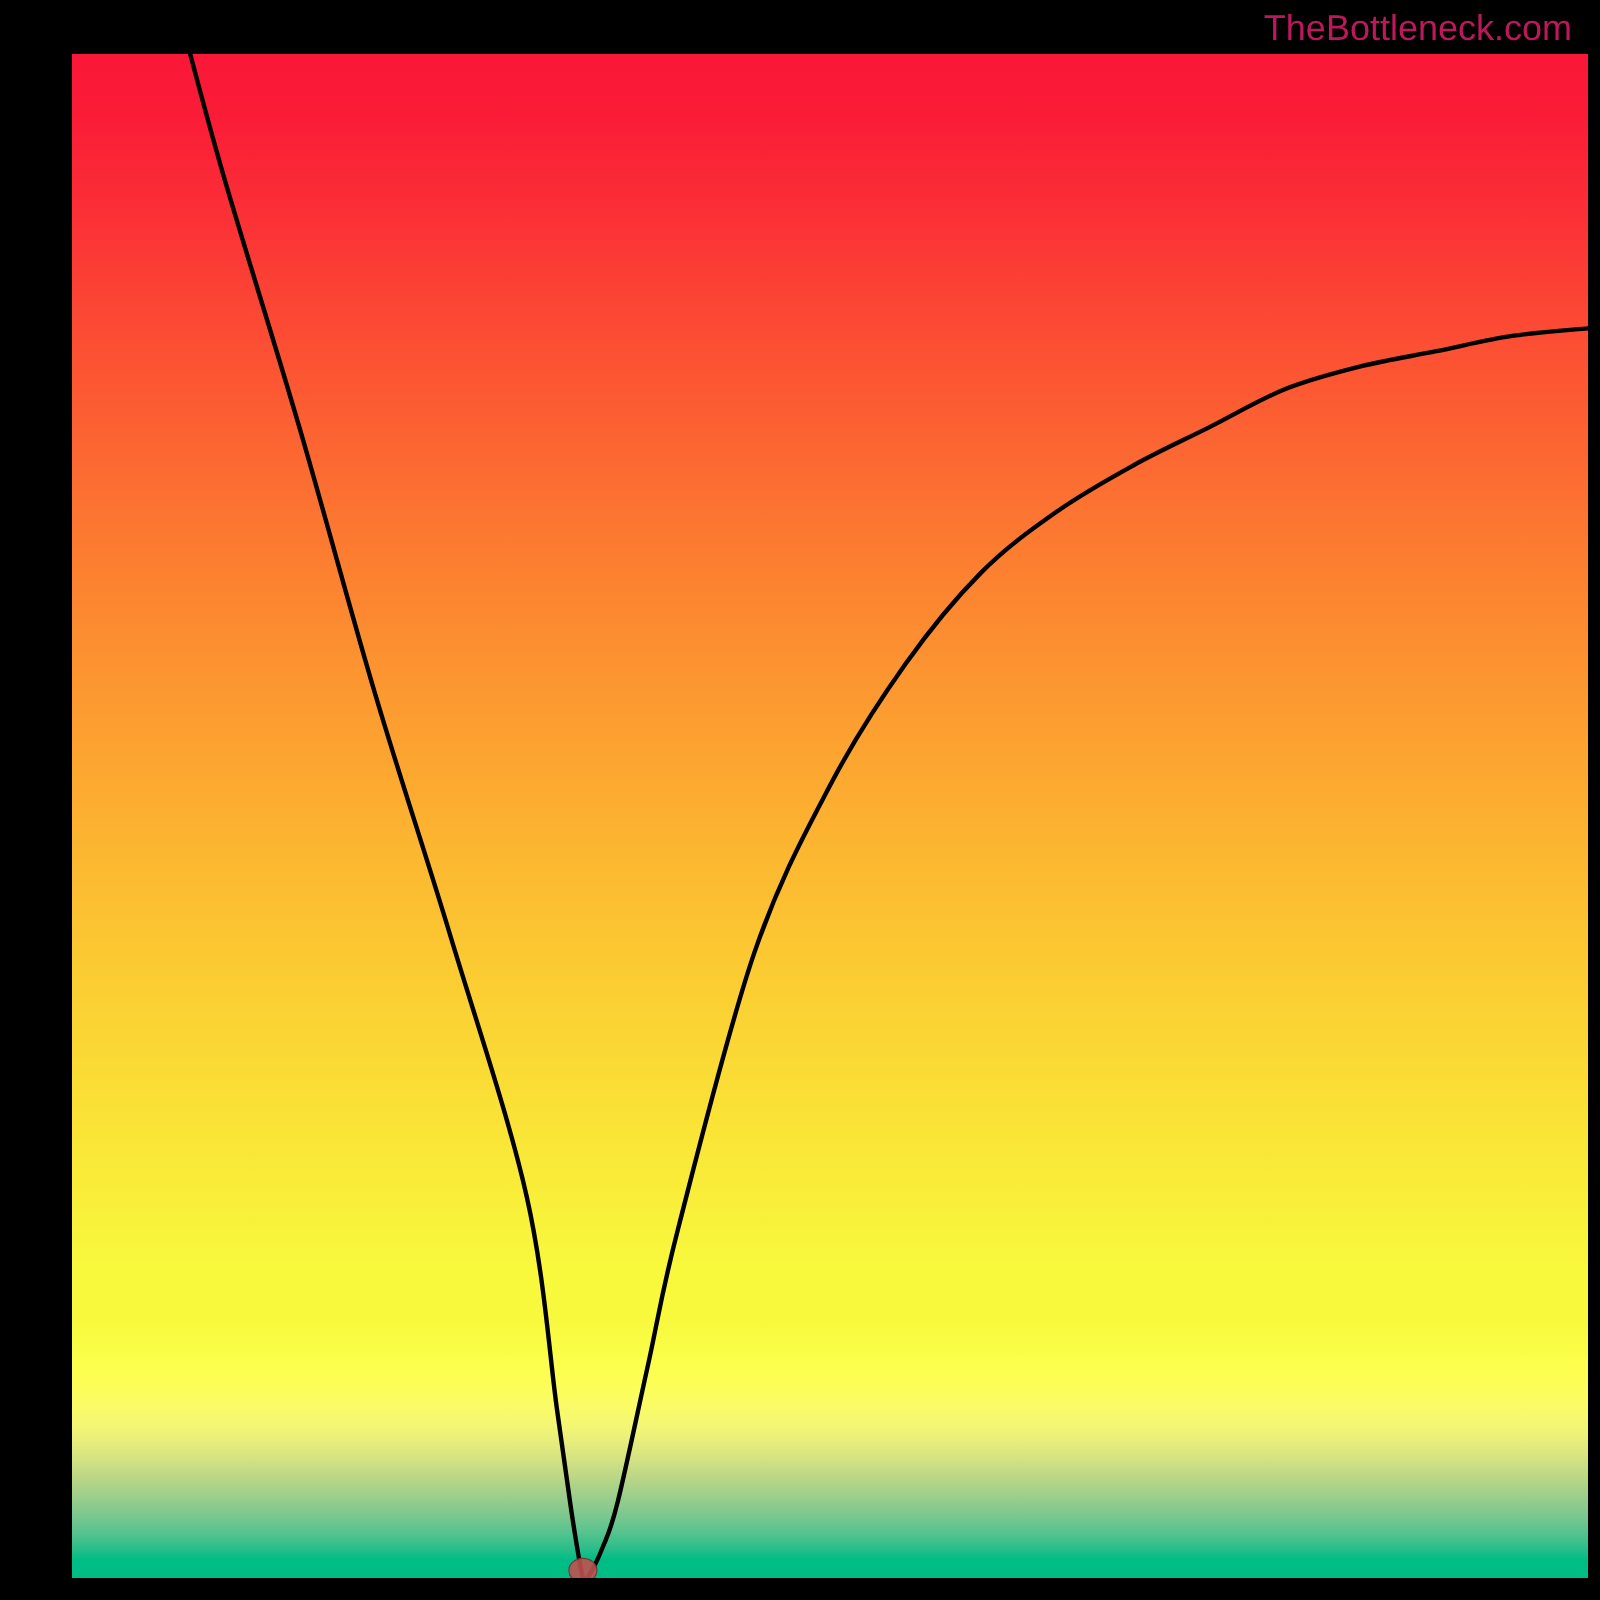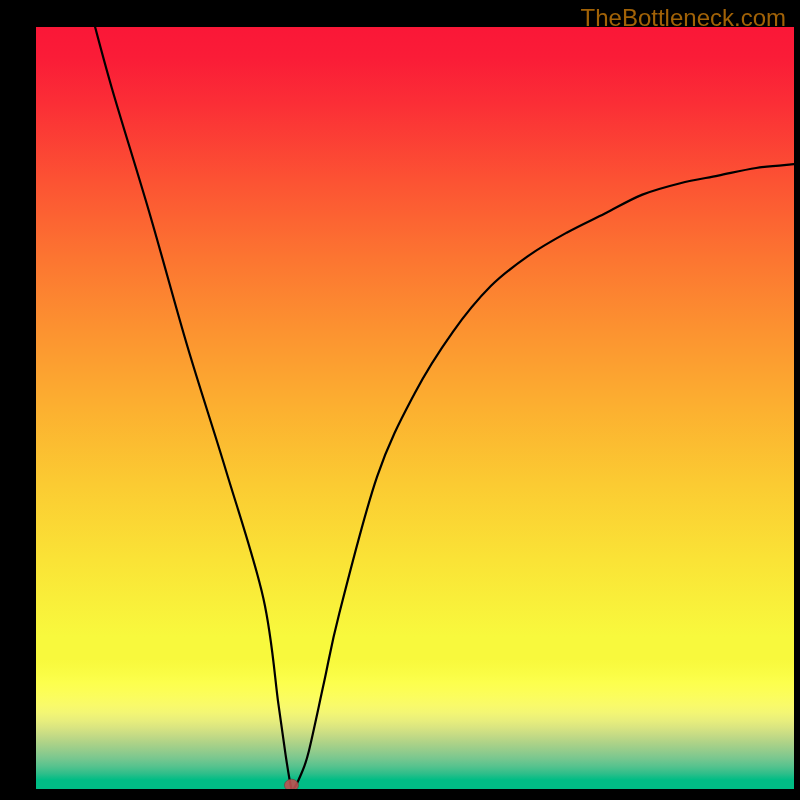--- a/index.html
+++ b/index.html
@@ -10,22 +10,22 @@
   }
   .wrap {
     width: 800px;
     height: 800px;
     position: relative;
   }
   .watermark {
     position: absolute;
     top: 4px;
     right: 14px;
-    color: #a16207;
-    font-size: 24px;
+    color: #be185d;
+    font-size: 18px;
     z-index: 10;
     user-select: text;
   }
   .canvas {
     position: absolute;
     left: 0;
     top: 0;
     width: 800px;
     height: 800px;
   }

